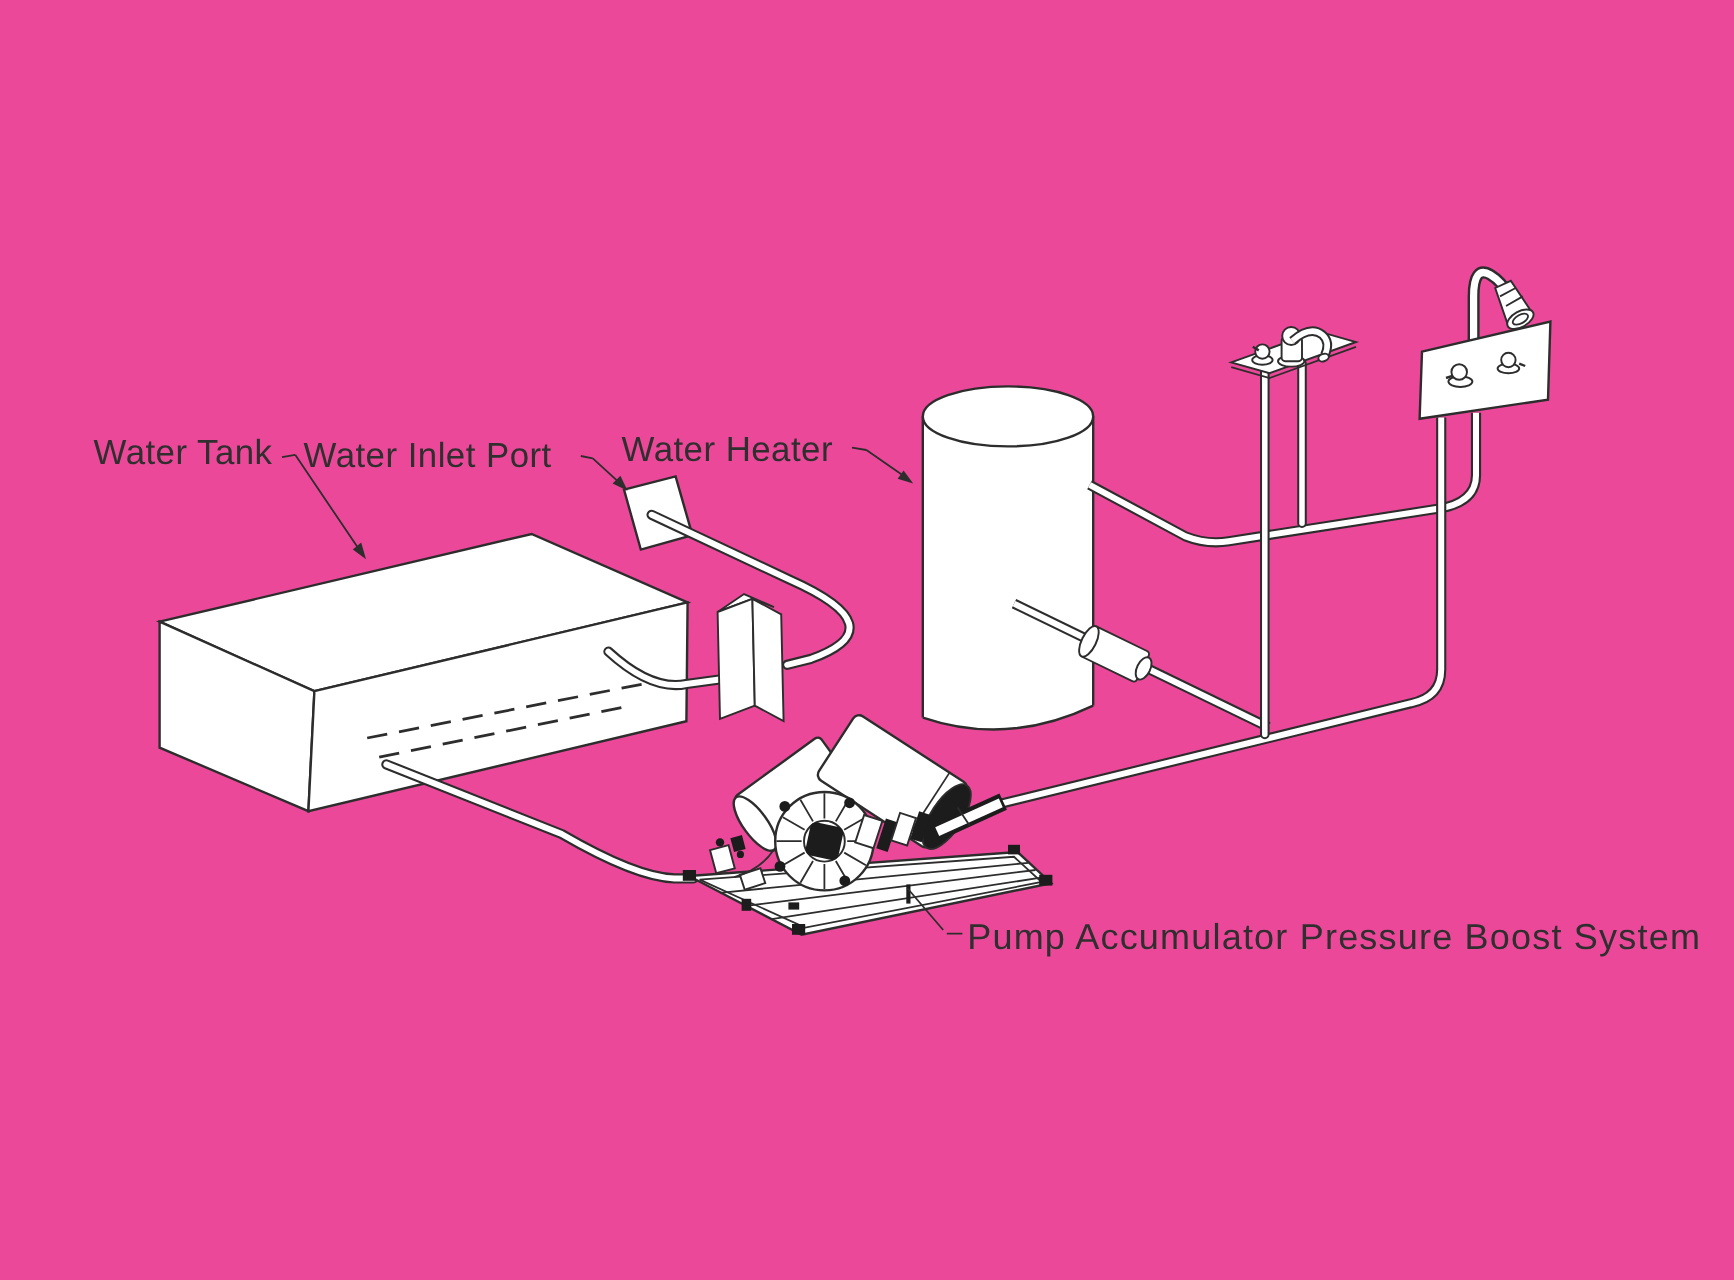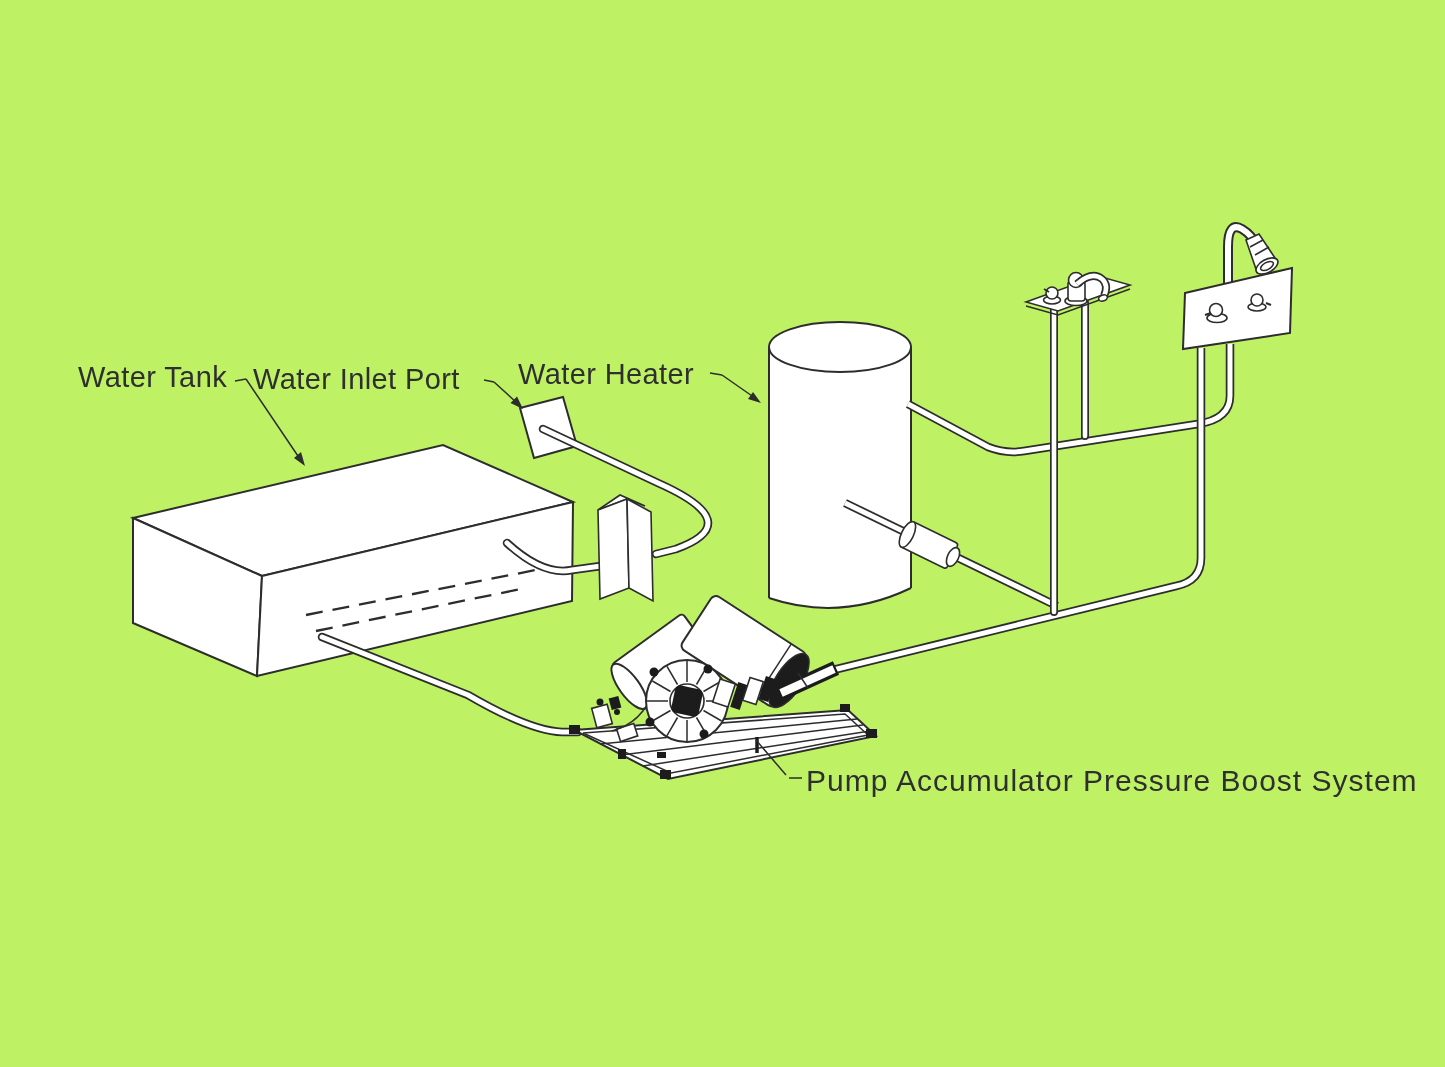--- a/index.html
+++ b/index.html
@@ -1,16 +1,16 @@
 <!DOCTYPE html>
 <html><head>
 <meta charset="utf-8">
 <style>
   html,body{margin:0;padding:0;background:#ffffff;}
-  #page{position:relative;width:1445px;height:1067px;background:#bef264;overflow:hidden;
+  #page{position:relative;width:1445px;height:1067px;background:#ec4899;overflow:hidden;
         font-family:"Liberation Sans", sans-serif;}
   svg{display:block;}
   .ln   {stroke:#2d2d2d;stroke-width:2;fill:none;}
   .ln15 {stroke:#2d2d2d;stroke-width:1.5;fill:none;}
   .wf   {fill:#ffffff;stroke:#2d2d2d;stroke-width:2;}
   .wf15 {fill:#ffffff;stroke:#2d2d2d;stroke-width:1.6;}
   .dk   {fill:#1c1c1c;stroke:none;}
   .dks  {fill:#1c1c1c;stroke:#2d2d2d;stroke-width:1.5;}
   .pipe-o{stroke:#2d2d2d;stroke-width:8.5;fill:none;}
   .pipe-i{stroke:#ffffff;stroke-width:5;fill:none;}

